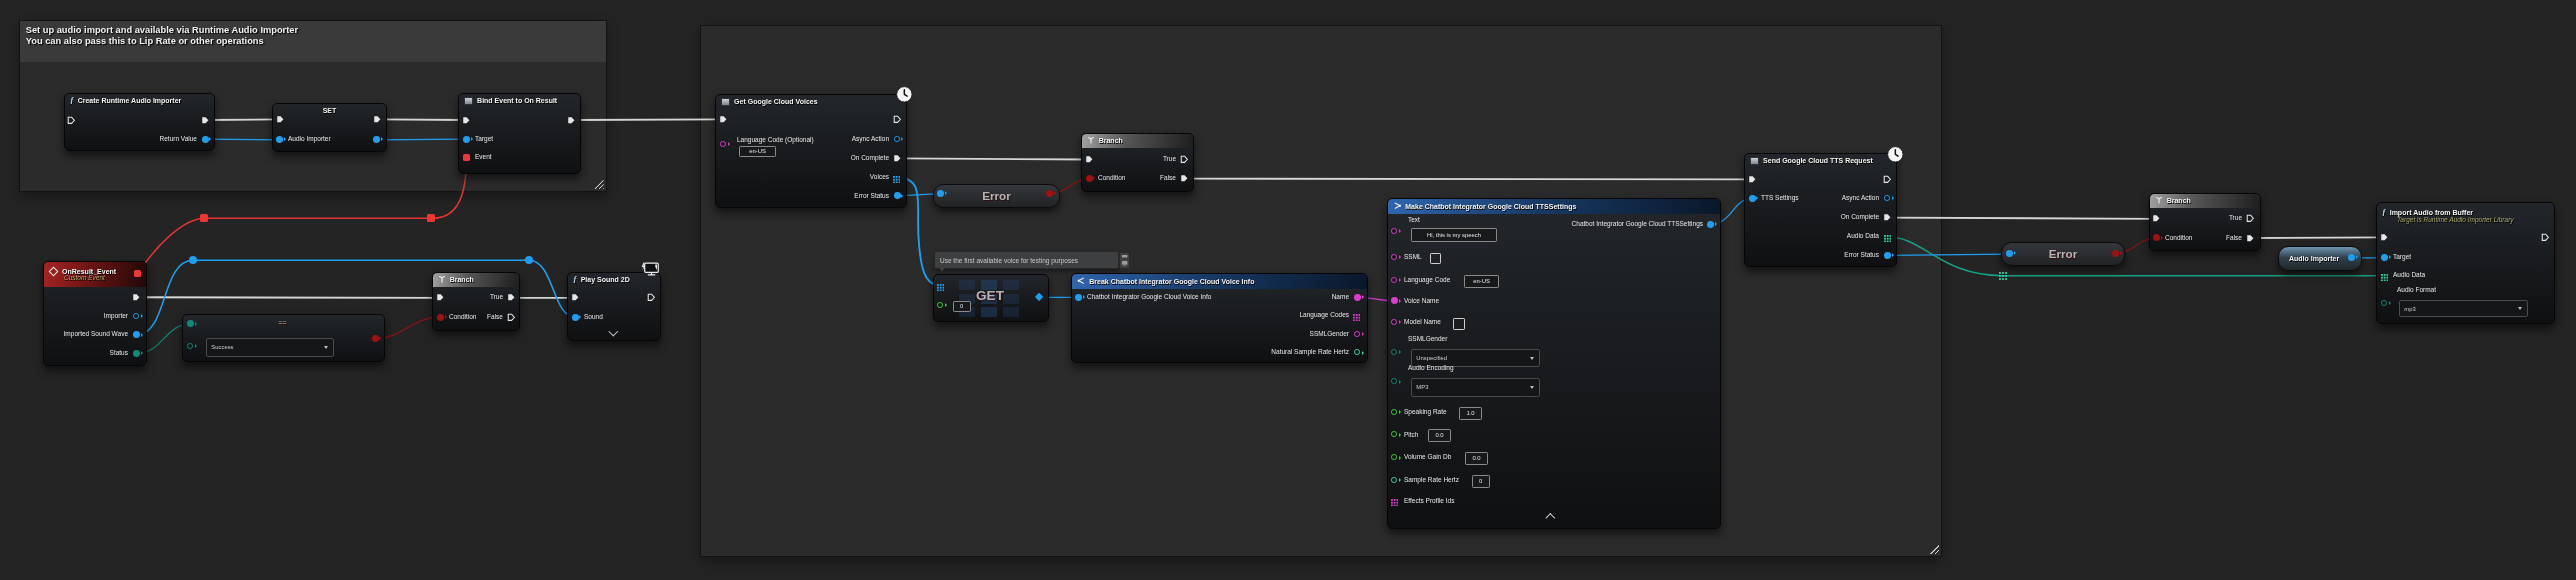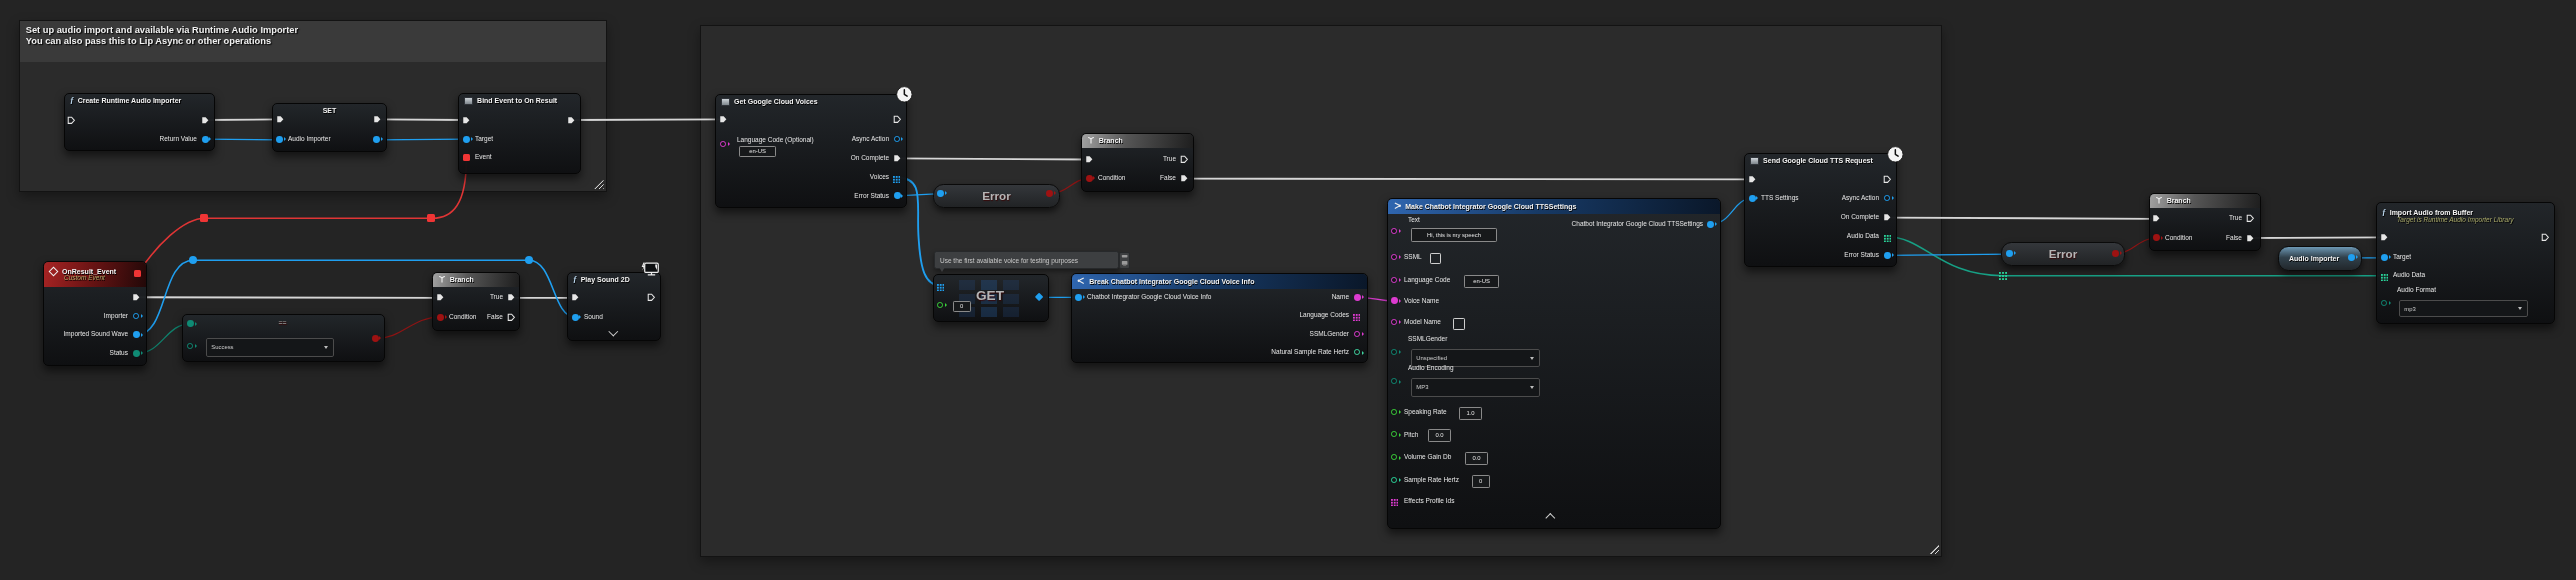--- a/index.html
+++ b/index.html
@@ -51,21 +51,21 @@
   .sidebox{position:absolute;background:#3d3f41;border:0.6px solid #27292b;border-radius:1.9px;}
   .wm{position:absolute;background:rgba(38,84,142,0.42);}
 </style>
 </head>
 <body>
 
 <div id="stage">
     <div class="comment" style="left: 18.5px; top: 20px; width: 586px; height: 170px;">
       <div class="comment-hdr" style="height: 34px;">
         <div>Set up audio import and available via Runtime Audio Importer</div>
-        <div>You can also pass this to Lip Async or other operations</div>
+        <div>You can also pass this to Lip Rate or other operations</div>
       </div>
       <div class="resize-handle"></div>
     </div>
     <div class="comment" style="left: 700px; top: 25px; width: 1240px; height: 530px;">
       <div class="resize-handle"></div>
     </div>
     <svg class="wires" width="2576" height="581" viewBox="0 0 4170 940">
       <path d="M332,194 L453,193" fill="none" stroke="#d6d6d6" stroke-width="3" stroke-linecap="round"></path>
       <path d="M332,225 L453,226" fill="none" stroke="#1f9ff0" stroke-width="2" stroke-linecap="round"></path>
       <path d="M610,193 L755,194" fill="none" stroke="#d6d6d6" stroke-width="3" stroke-linecap="round"></path>

